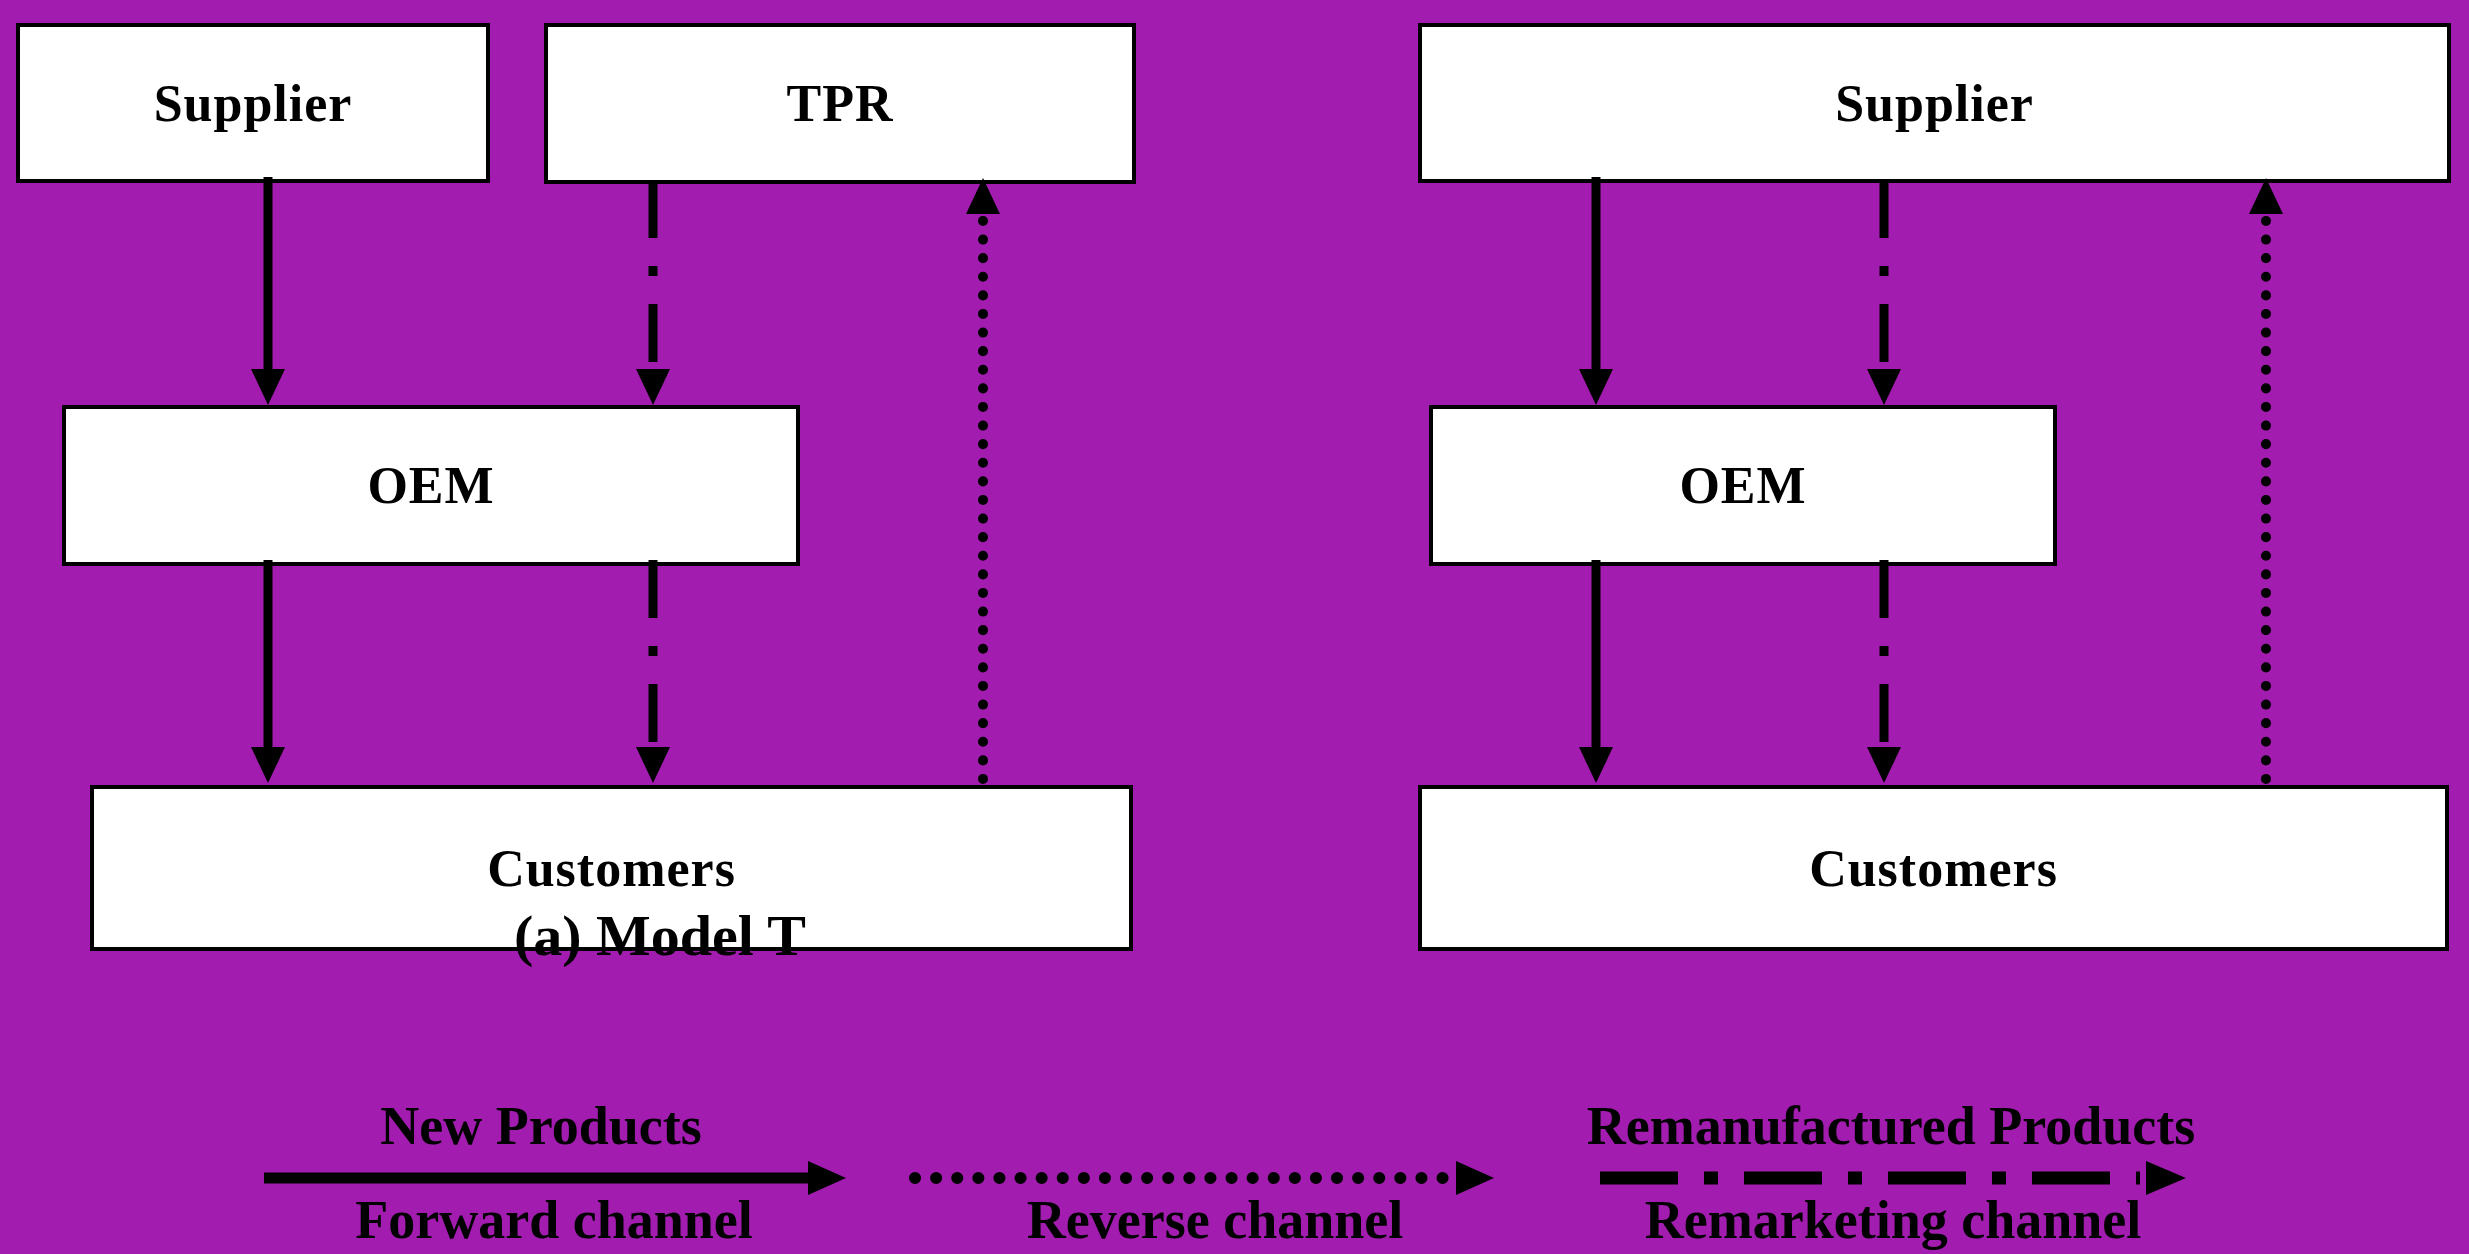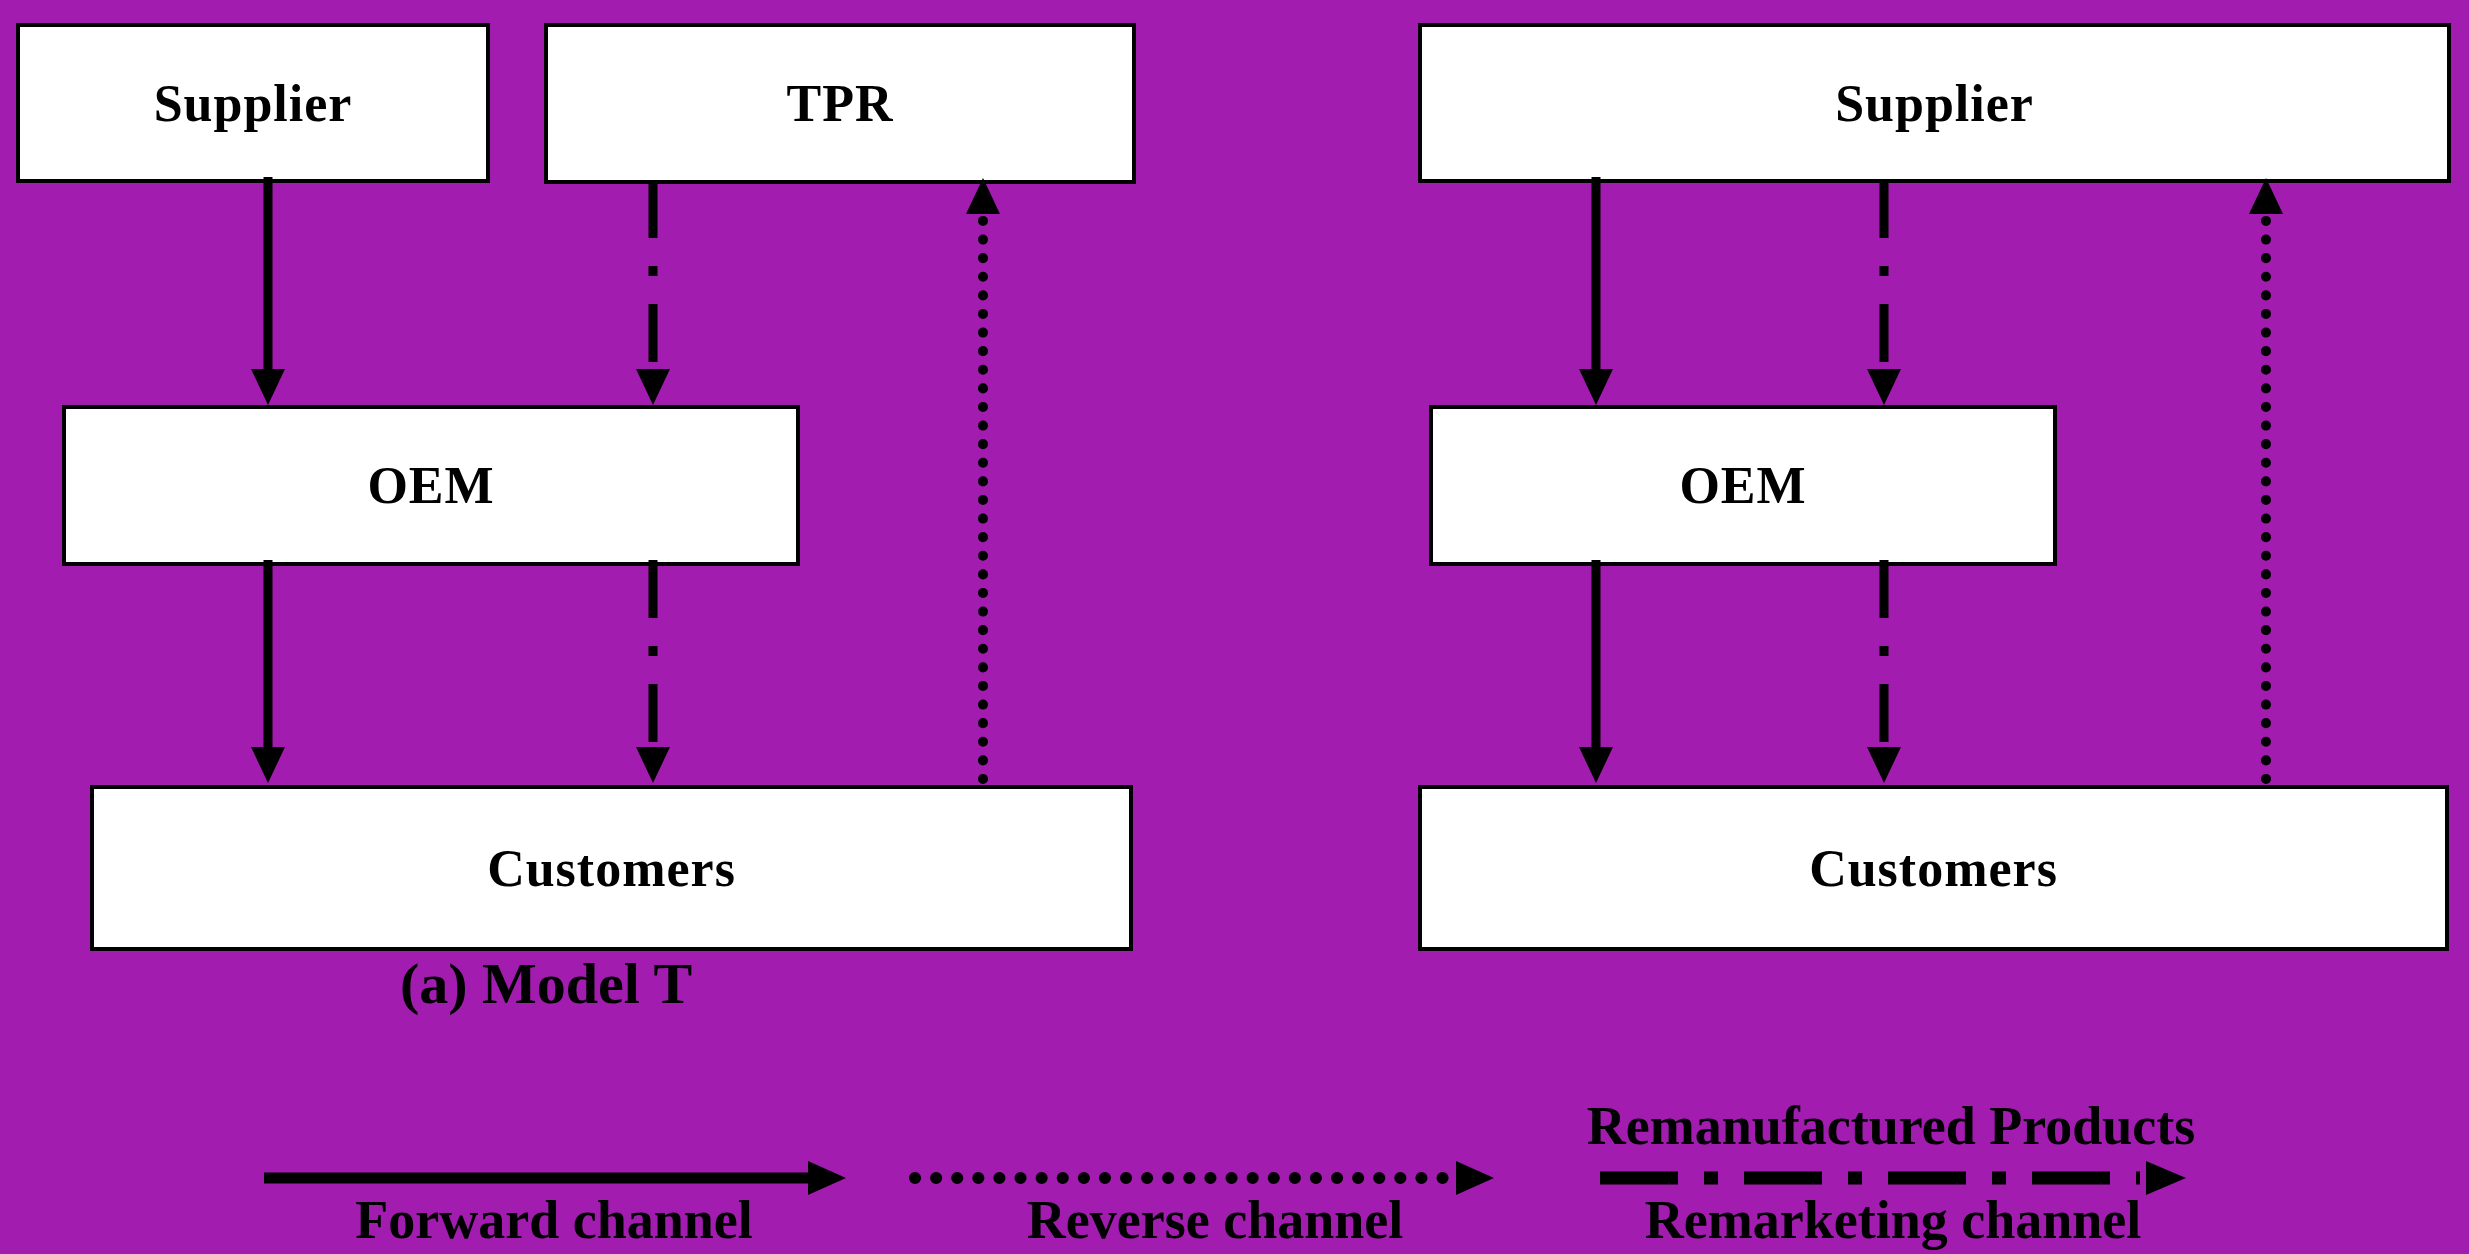--- a/index.html
+++ b/index.html
@@ -58,32 +58,33 @@
   </div>
   <div class="node" style="left:544px; top:23px; width:584px; height:153px;">
     <span>TPR</span>
   </div>
   <div class="node" style="left:62px; top:405px; width:730px; height:153px;">
     <span>OEM</span>
   </div>
   <div class="node" style="left:90px; top:785px; width:1035px; height:158px;">
     <span>Customers</span>
   </div>
-  <div class="caption" style="left:286px; top:952px;">(a) Model T</div>
+  <div class="caption" style="left:286px; top:904px;text-align:right;">(a) Model T</div>
 
   <div class="node" style="left:1418px; top:23px; width:1025px; height:152px;">
     <span>Supplier</span>
   </div>
   <div class="node" style="left:1429px; top:405px; width:620px; height:153px;">
     <span>OEM</span>
   </div>
   <div class="node" style="left:1418px; top:785px; width:1023px; height:158px;">
     <span>Customers</span>
   </div>
 
+  <div class="legend-label" style="left:141px; top:1096px;">New Products</div>
   <div class="legend-label" style="left:1491px; top:1096px;">Remanufactured Products</div>
   <div class="legend-label" style="left:154px; top:1190px;">Forward channel</div>
   <div class="legend-label" style="left:815px; top:1190px;">Reverse channel</div>
   <div class="legend-label" style="left:1493px; top:1190px;">Remarketing channel</div>
 
   <svg class="flows" viewBox="0 0 2469 1254" aria-hidden="true">
 
     <g>
       <line x1="268" y1="177" x2="268" y2="372" stroke="#000" stroke-width="9"></line>
       <polygon points="251,369 285,369 268,405" fill="#000"></polygon>

